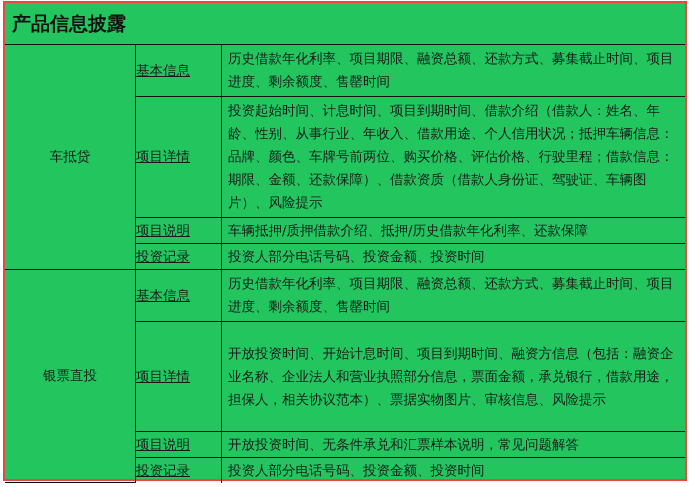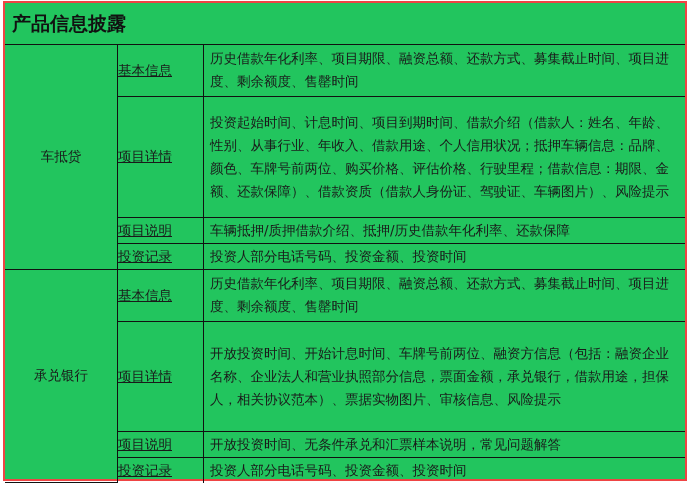--- a/index.html
+++ b/index.html
@@ -6,21 +6,21 @@
   body { width: 689px; height: 487px; position: relative; overflow: hidden;
          font-family: "DejaVu Sans", "Liberation Sans", sans-serif; color: #1a1a1a; }
   .frame { position: absolute; left: 3px; top: 1px; width: 680px; height: 476px;
            border: 2px solid #ef4444; background: #22c55e; }
   .title { height: 41px; border-bottom: 1px solid #111; display: flex; align-items: center;
            padding-left: 7px; font-size: 19px; font-weight: bold; color: #111; letter-spacing: 0px; }
   table { border-collapse: collapse; width: 680px; table-layout: fixed; }
   td { border: 1px solid #111; font-size: 13.5px; line-height: 23px; vertical-align: middle; padding: 0; }
   table tr:first-child td { border-top: none; }
   table tr:last-child td { border-bottom: none; }
-  td.product { width: 112px; text-align: center; border-left: none; }
+  td.product { width: 130px; text-align: center; border-left: none; }
   td.cat { width: 85px; text-align: left; text-decoration: underline; }
   td.desc { padding: 1px 6px 1px 6px; border-right: none; word-break: break-all; }
   tr.group-end td { border-bottom: 1px solid #111; }
 </style>
 </head>
 <body>
 
 <div class="frame">
   <div class="title">产品信息披露</div>
   <table>
@@ -36,27 +36,27 @@
     </tr>
     <tr style="height:26px">
       <td class="cat">项目说明</td>
       <td class="desc">车辆抵押/质押借款介绍、抵押/历史借款年化利率、还款保障</td>
     </tr>
     <tr class="group-end" style="height:25px">
       <td class="cat">投资记录</td>
       <td class="desc">投资人部分电话号码、投资金额、投资时间</td>
     </tr>
     <tr style="height:52px">
-      <td class="product" rowspan="4">承兑银行</td>
+      <td class="product" rowspan="4">银票直投</td>
       <td class="cat">基本信息</td>
       <td class="desc">历史借款年化利率、项目期限、融资总额、还款方式、募集截止时间、项目进度、剩余额度、售罄时间</td>
     </tr>
     <tr style="height:110px">
       <td class="cat">项目详情</td>
-      <td class="desc">开放投资时间、开始计息时间、车牌号前两位、融资方信息（包括：融资企业名称、企业法人和营业执照部分信息，票面金额，承兑银行，借款用途，担保人，相关协议范本）、票据实物图片、审核信息、风险提示</td>
+      <td class="desc">开放投资时间、开始计息时间、项目到期时间、融资方信息（包括：融资企业名称、企业法人和营业执照部分信息，票面金额，承兑银行，借款用途，担保人，相关协议范本）、票据实物图片、审核信息、风险提示</td>
     </tr>
     <tr style="height:26px">
       <td class="cat">项目说明</td>
       <td class="desc">开放投资时间、无条件承兑和汇票样本说明，常见问题解答</td>
     </tr>
     <tr style="height:24px">
       <td class="cat">投资记录</td>
       <td class="desc">投资人部分电话号码、投资金额、投资时间</td>
     </tr>
   </tbody>

